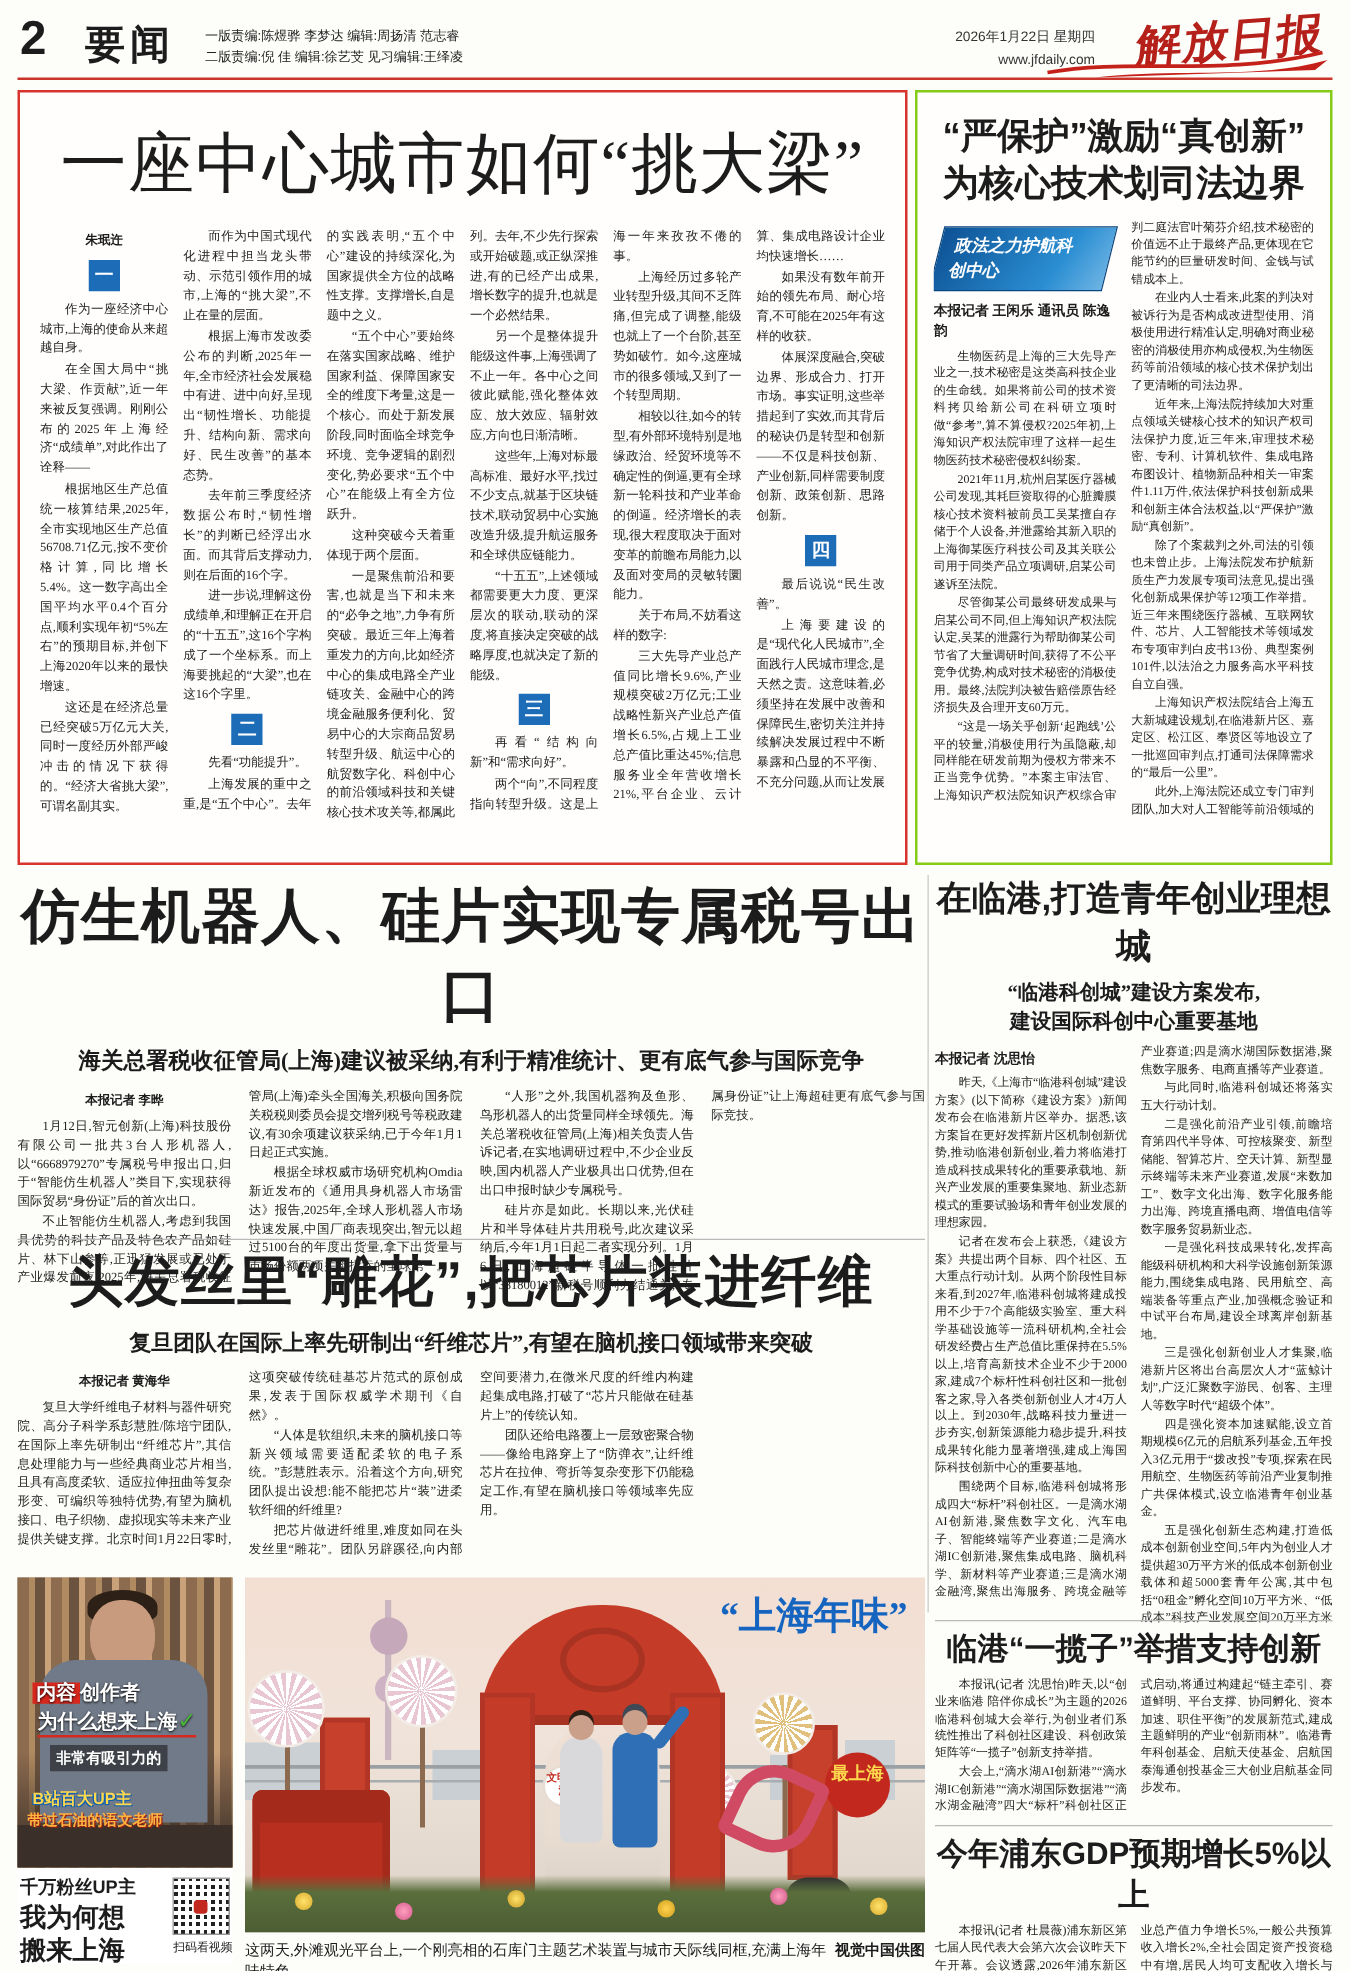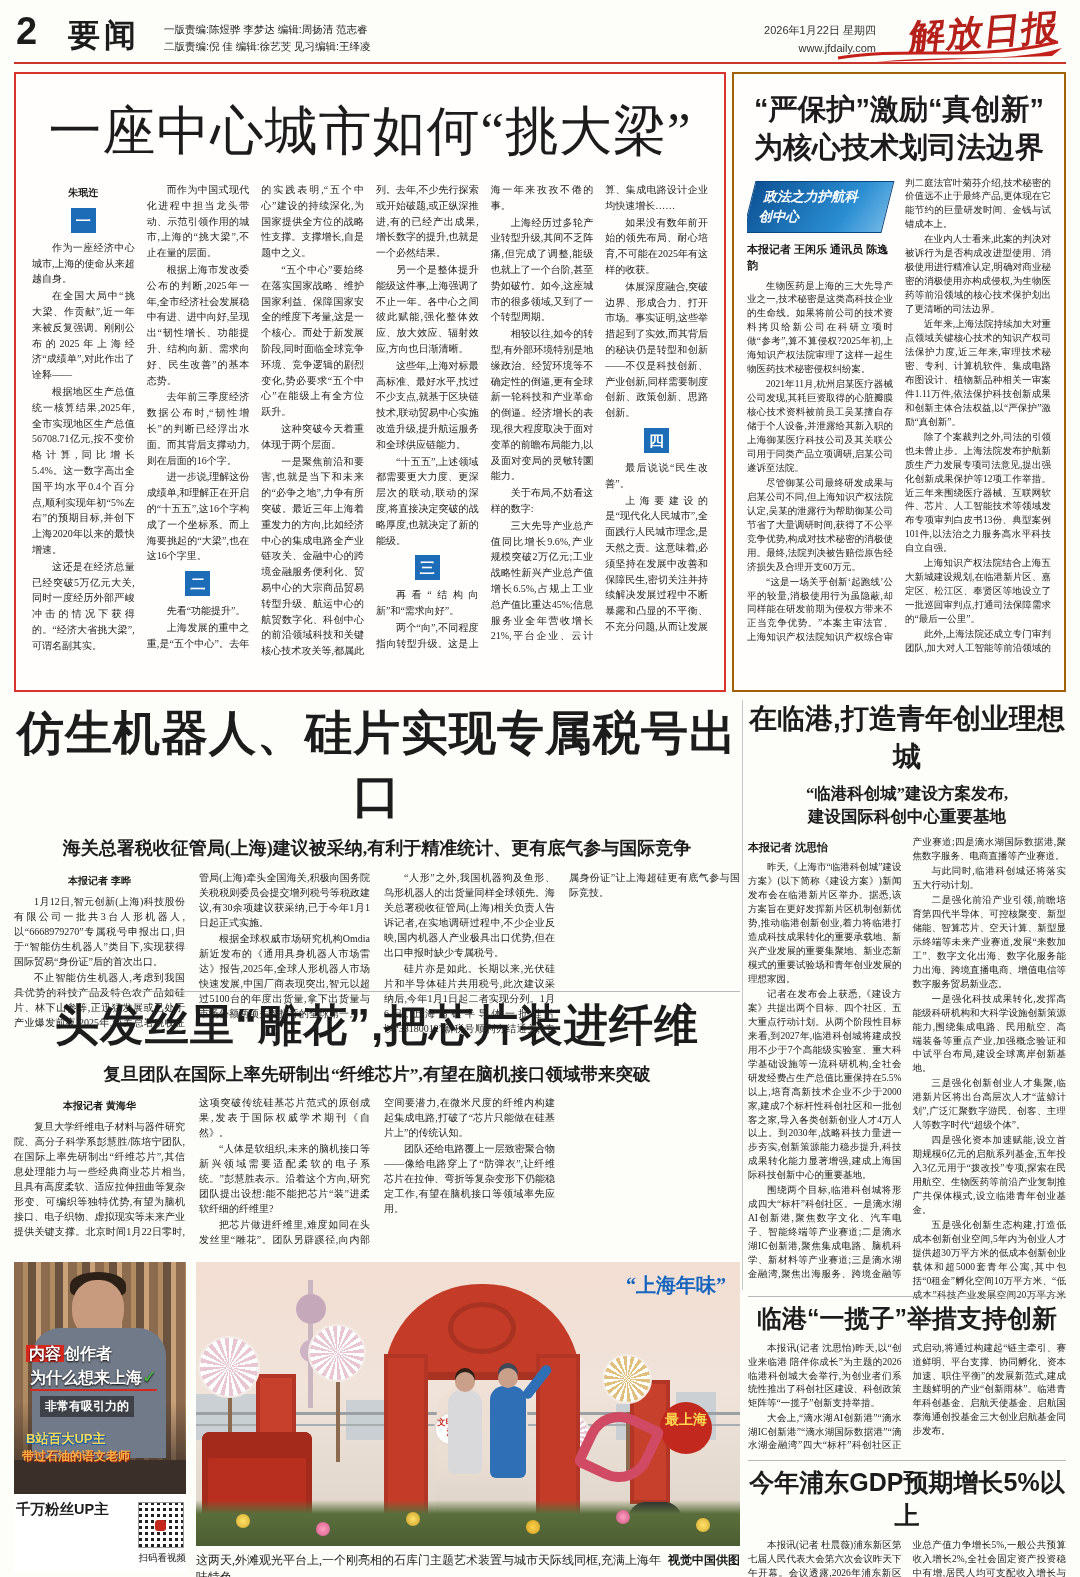--- a/index.html
+++ b/index.html
@@ -38,21 +38,21 @@
 
   
   .lead-box { position:absolute; left:14px; top:72px; width:712px; height:620px;
               border:2px solid #d6342c; background:#fffefc; padding:10px 16px; }
   .lead-box h1 { text-align:center; font-size:53px; letter-spacing:1px; margin:12px 0 14px; }
   .lead-body { height:478px; column-count:6; column-gap:12px; column-fill:auto;
                font-size:10px; line-height:1.58; overflow:hidden; }
 
   
   .law-box { position:absolute; left:732px; top:72px; width:334px; height:620px;
-             border:2px solid #a16207; background:#fffefc; padding:8px 13px; }
+             border:2px solid #84cc16; background:#fffefc; padding:8px 13px; }
   .law-box h2 { text-align:center; font-size:29px; line-height:1.32; margin:8px 0 10px; }
   .law-body { height:482px; column-count:2; column-gap:12px; column-fill:auto;
               font-size:9.5px; line-height:1.47; overflow:hidden; }
   .law-body .byline { text-align:left; font-size:11px; }
 
   
   .robot { position:absolute; left:14px; top:702px; width:726px; height:286px; }
   .robot h2 { text-align:center; font-size:47px; letter-spacing:1px; }
   .robot .subhead { text-align:center; font-size:18px; font-weight:bold; margin:8px 0 10px; }
   .robot-body { height:172px; column-count:4; column-gap:14px; column-fill:auto;
@@ -111,21 +111,21 @@
         background-image:
           repeating-linear-gradient(0deg,#111 0 3px,#fff 3px 6px),
           repeating-linear-gradient(90deg,#111 0 3px,#fff 3px 6px);
         background-blend-mode:screen; }
   .qr-dot { position:absolute; right:20px; top:26px; width:11px; height:11px; background:#c2281e; border-radius:3px; }
   .qr-cap { position:absolute; right:0; top:58px; font-size:9.5px; font-family:"Liberation Sans","DejaVu Sans",sans-serif; }
 
   
   .photo { position:absolute; left:196px; top:1262px; width:544px; height:284px; overflow:hidden;
            background:linear-gradient(180deg,#f3ded2 0%,#f0e3da 45%,#e6dcd2 70%,#ded2c6 100%); }
-  .photo-title { position:absolute; right:14px; top:10px; font-size:20px; font-weight:bold; color:#1565c0; }
+  .photo-title { position:absolute; right:14px; top:10px; font-size:30px; font-weight:bold; color:#1565c0; }
   .skyline { position:absolute; left:0; top:118px; width:100%; height:60px; }
   .bld { position:absolute; bottom:0; background:#c3cdd2; opacity:.85; }
   .pearl-mast { position:absolute; left:112px; top:18px; width:5px; height:128px; background:#c9b6c0; }
   .pearl-ball1 { position:absolute; left:100px; top:32px; width:30px; height:30px; border-radius:50%; background:#c5a9bb; }
   .pearl-ball2 { position:absolute; left:104px; top:78px; width:22px; height:22px; border-radius:50%; background:#cdb3c3; }
   .arch { position:absolute; left:188px; top:22px; width:196px; height:240px; }
   .arch-top { position:absolute; left:0; top:0; width:196px; height:96px; background:#c43b28;
               border-radius:98px 98px 0 0; box-shadow:inset 0 -8px 0 #a93322; }
   .arch-crest { position:absolute; left:64px; top:18px; width:68px; height:52px; border:5px solid #a93322; border-radius:50%; background:#c43b28; }
   .arch-left, .arch-right { position:absolute; top:70px; width:44px; height:170px; background:#c43b28; box-shadow:inset 0 0 0 4px #b23526; }
@@ -314,20 +314,24 @@
       <div class="promo-man-body"></div>
       <div class="promo-desk"></div>
       <div class="ov ov1"><span class="tag">内容</span><span>创作者</span></div>
       <div class="ov ov2"><span>为什么想来上海</span><span class="ov-check">✓</span></div>
       <div class="ov ov3">非常有吸引力的</div>
       <div class="ov ov4">B站百大UP主</div>
       <div class="ov ov5">带过石油的语文老师</div>
     </div>
     <div class="promo-bottom">
       <div class="promo-kicker">千万粉丝UP主</div>
+      <div class="promo-title">
+        <span>我为何想</span><br>
+        <span>搬来上海</span>
+      </div>
       <div class="qr"></div>
       <div class="qr-dot"></div>
       <div class="qr-cap">扫码看视频</div>
     </div>
   </aside>
 
   <figure class="photo">
     <div class="skyline">
       <div class="bld" style="left:0; width:60px; height:46px;"></div>
       <div class="bld" style="left:64px; width:34px; height:58px;"></div>

